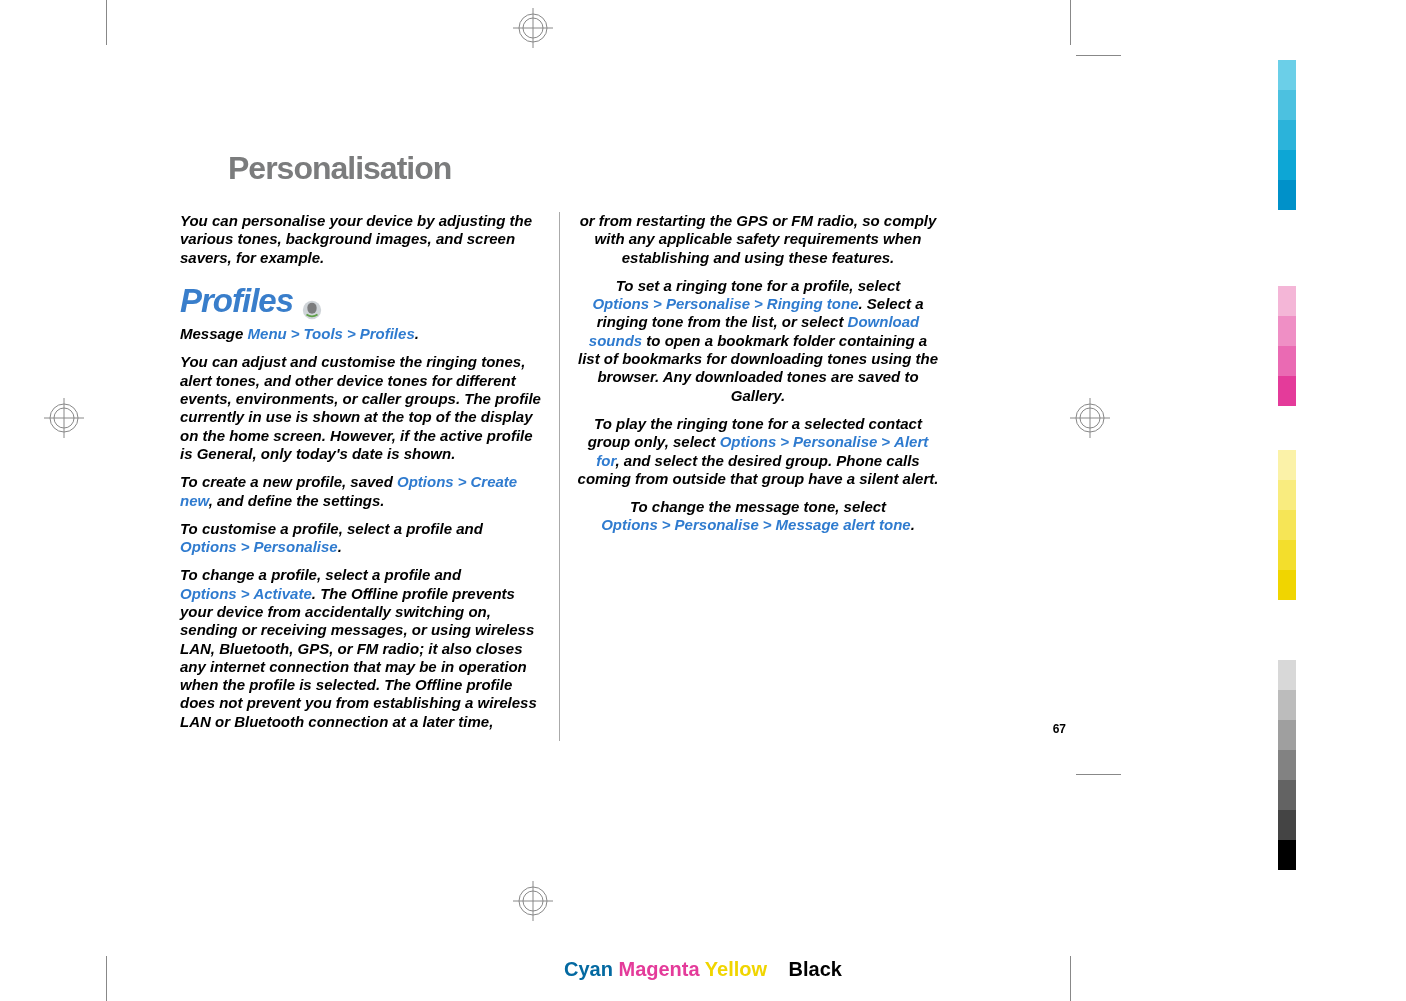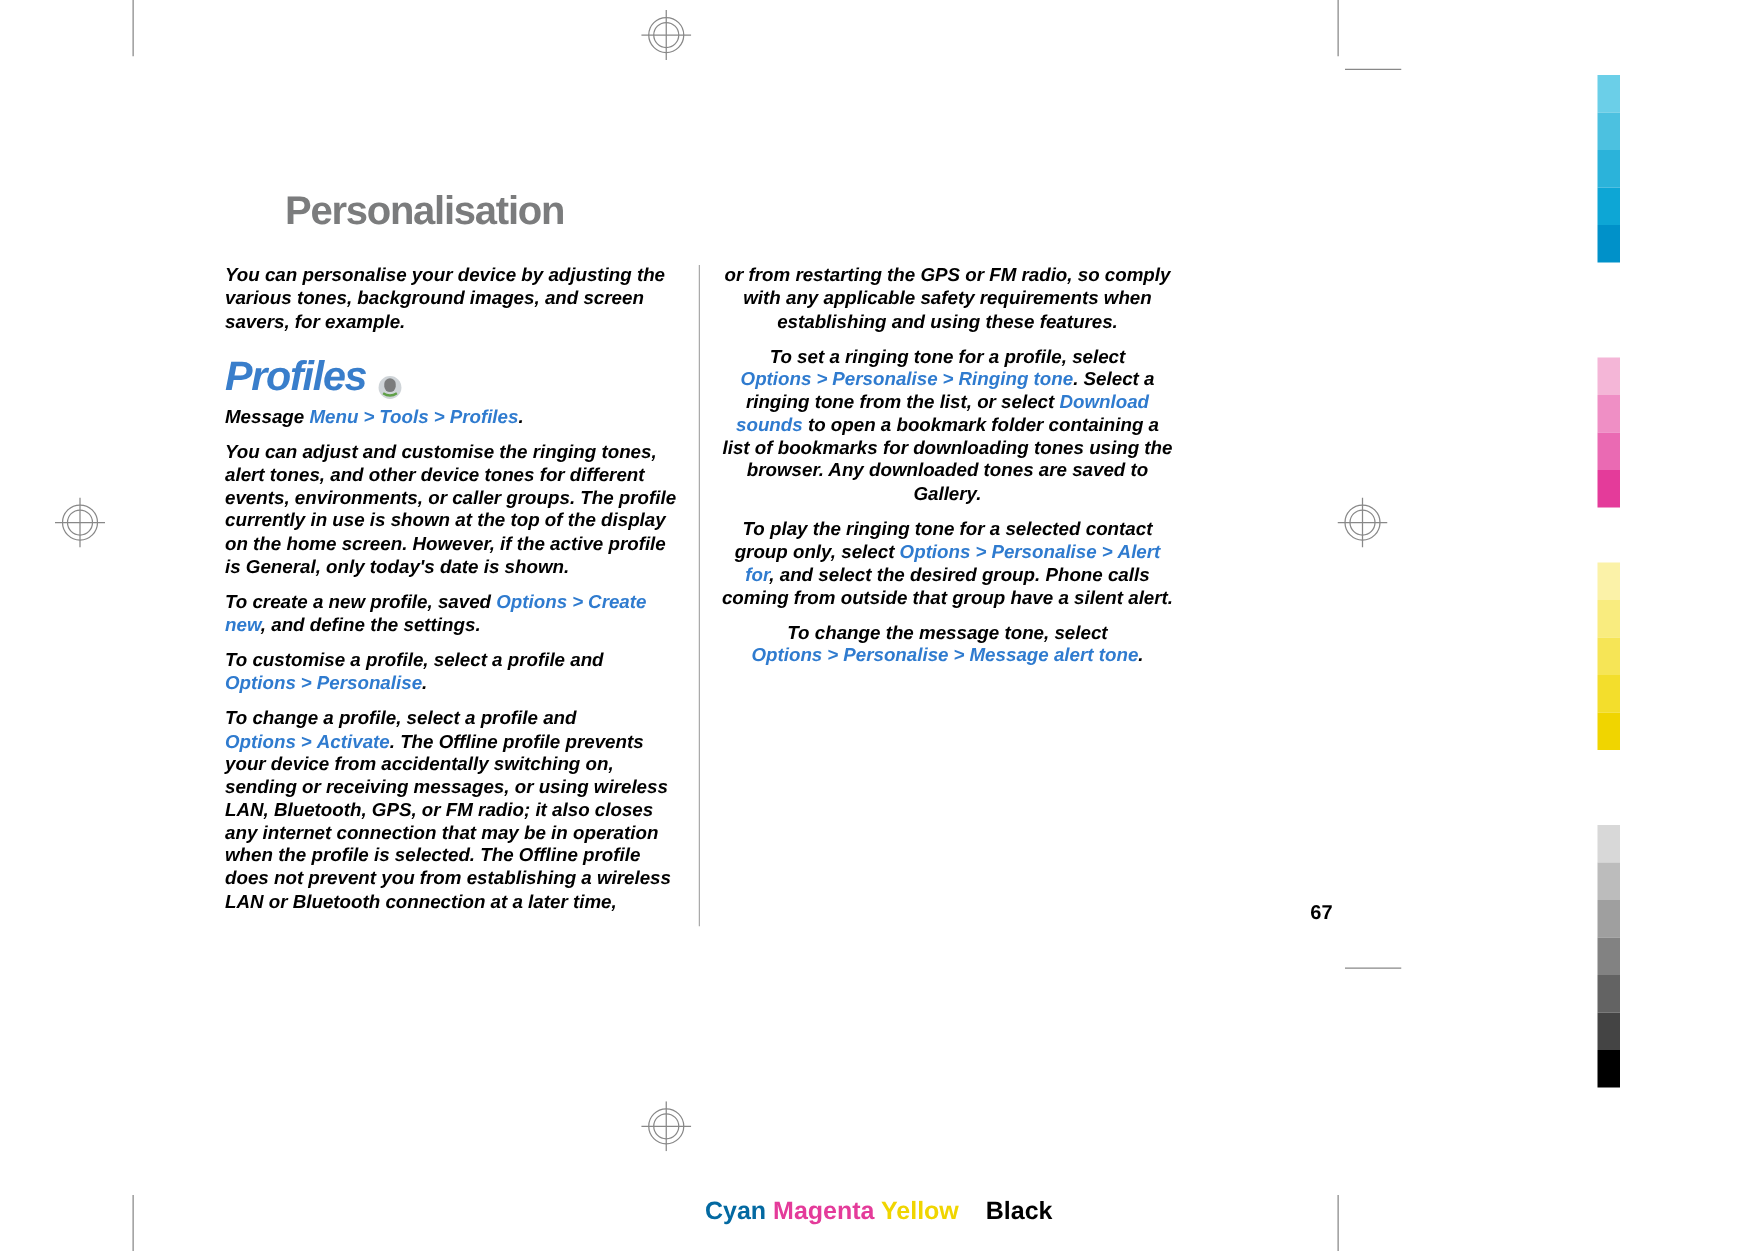--- a/index.html
+++ b/index.html
@@ -55,21 +55,21 @@
     gap: 8px;
   }
   .h2-icon { width: 22px; height: 22px; }
   .para { margin-bottom: 10px; font-weight: bold; }
   .link { color: #2f7bcf; font-weight: bold; }
   .gtr { color: #2f7bcf; font-weight: bold; margin: 0 4px; }
   .page-num {
     position: absolute;
     right: 340px;
     top: 722px;
-    font-size: 16px;
+    font-size: 12px;
     font-weight: bold;
   }
   
   .color-strip { position: absolute; right: 110px; top: 60px; width: 18px; }
   .color-strip div { width: 18px; height: 30px; }
   .color-strip2 { position: absolute; right: 110px; top: 286px; width: 18px; }
   .color-strip2 div { width: 18px; height: 30px; }
   .color-strip3 { position: absolute; right: 110px; top: 450px; width: 18px; }
   .color-strip3 div { width: 18px; height: 30px; }
   .color-strip4 { position: absolute; right: 110px; top: 660px; width: 18px; }

